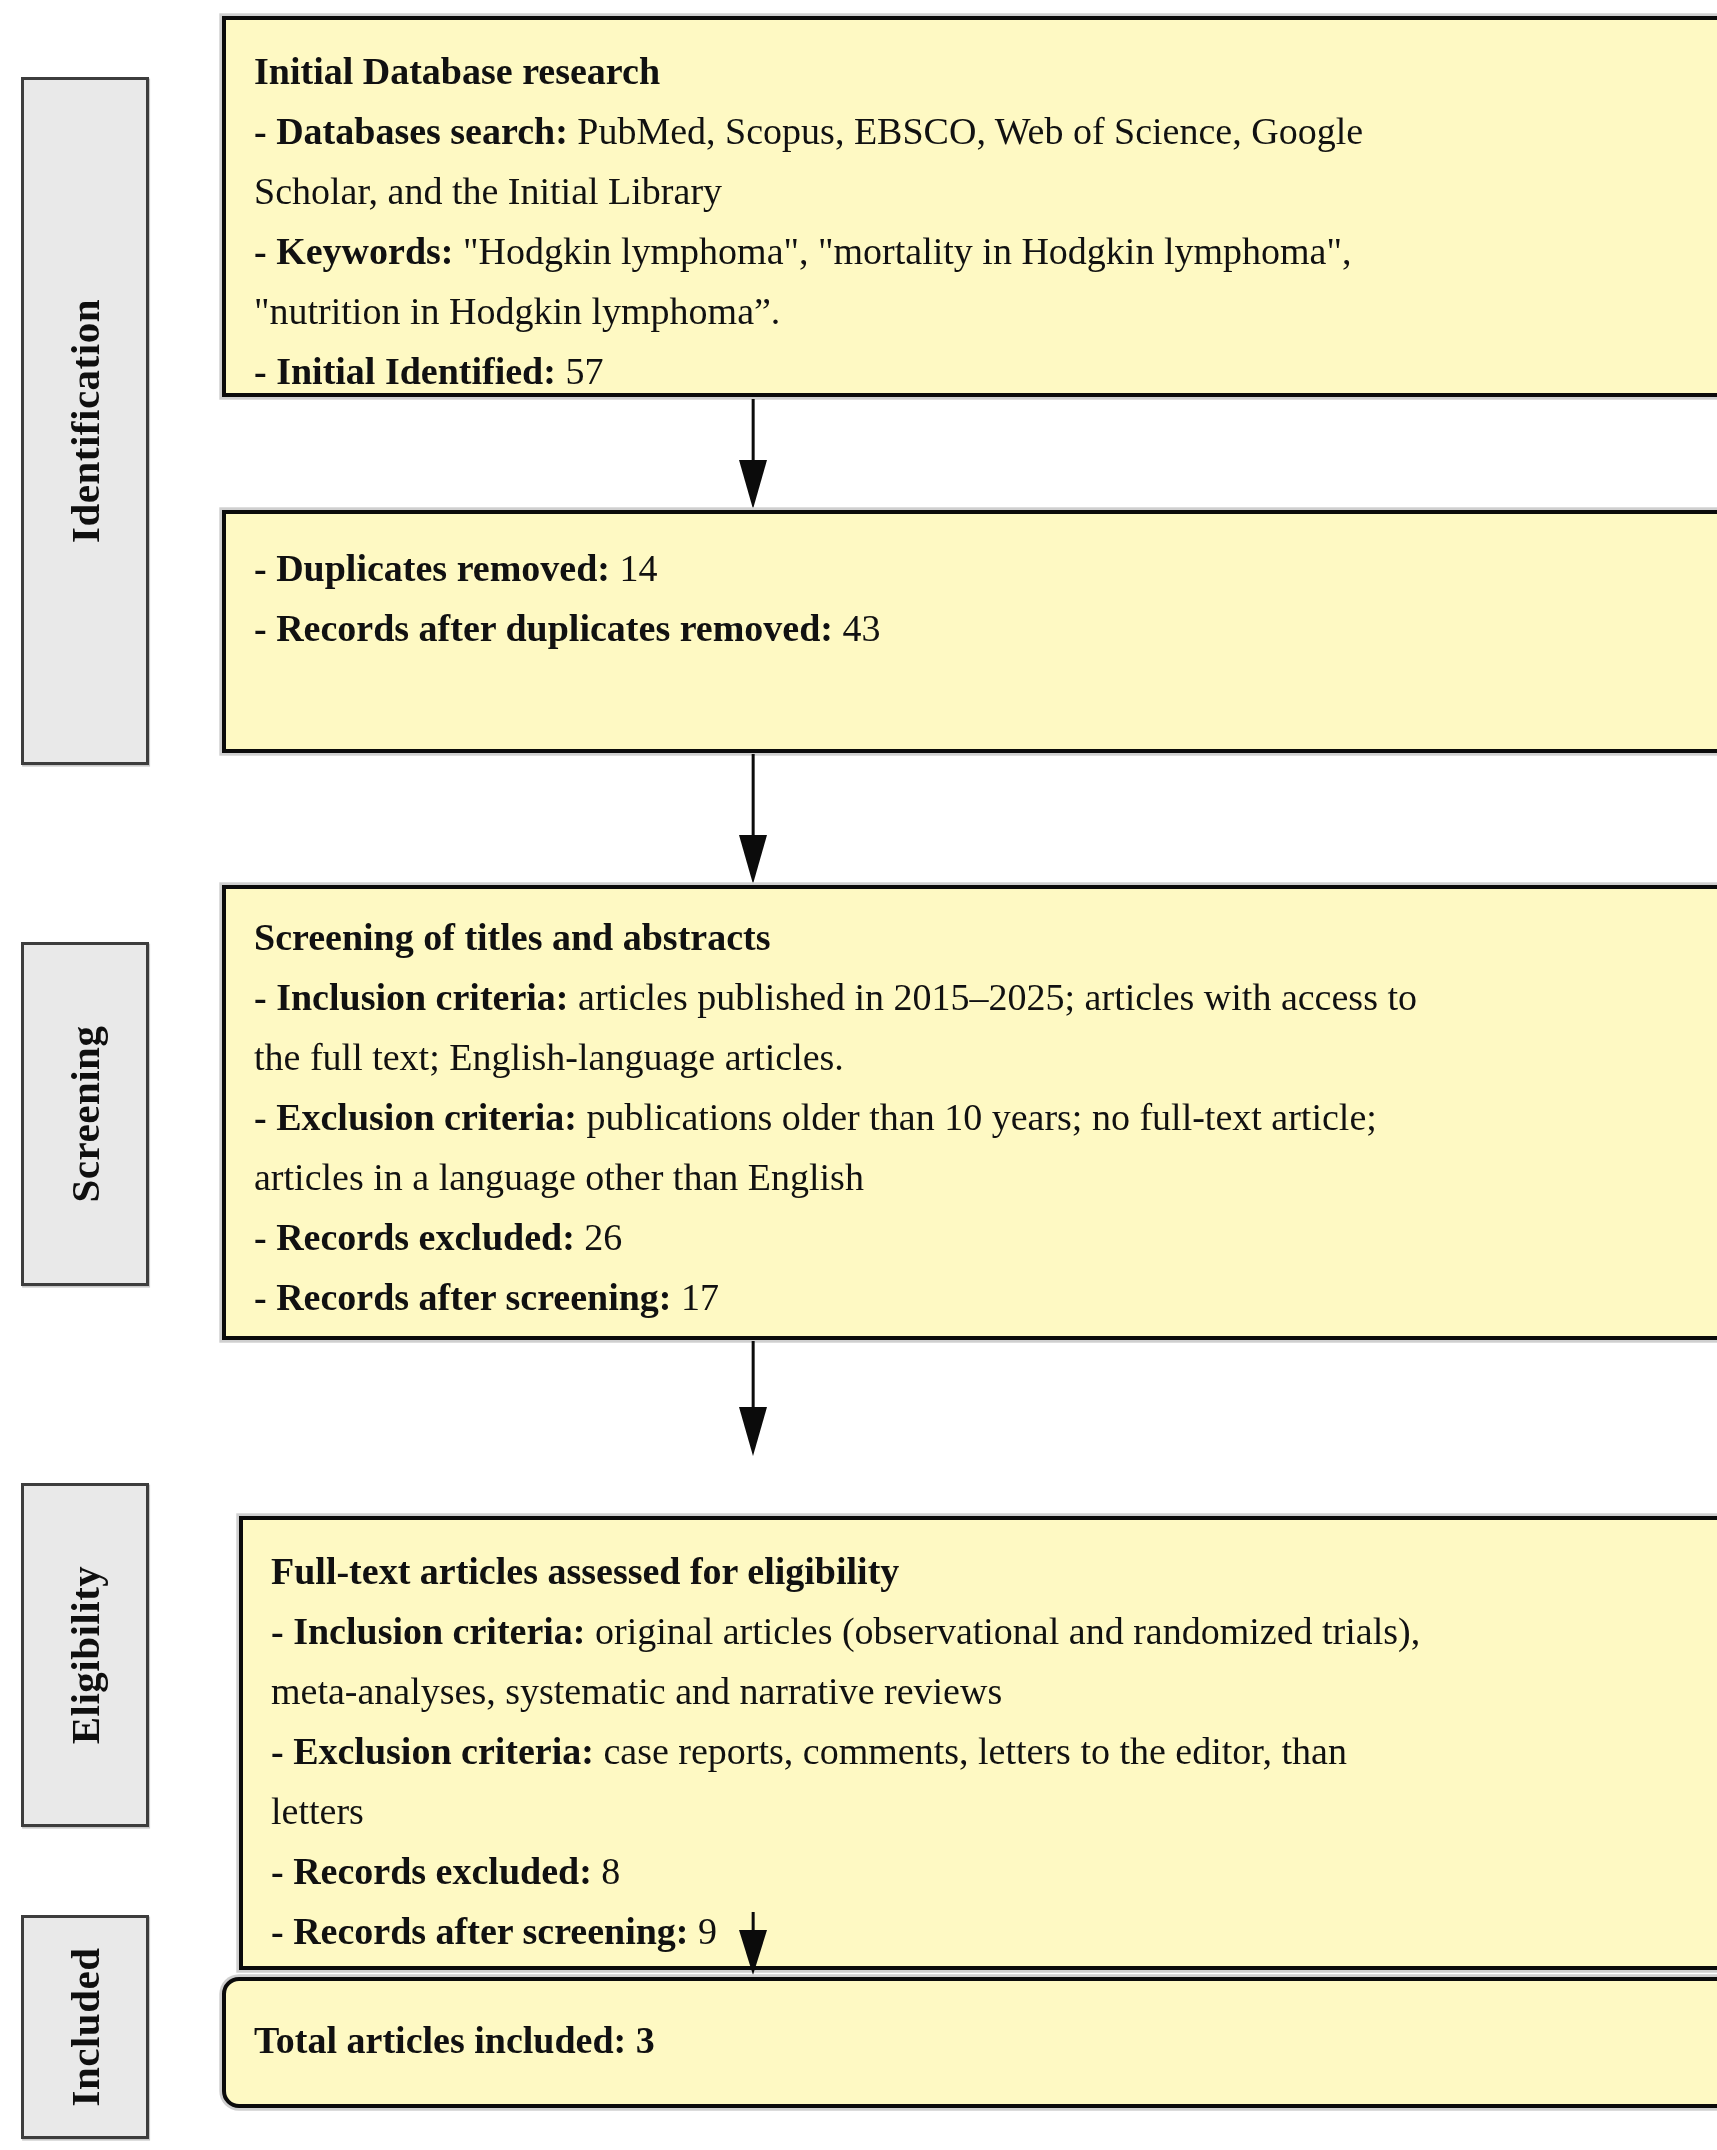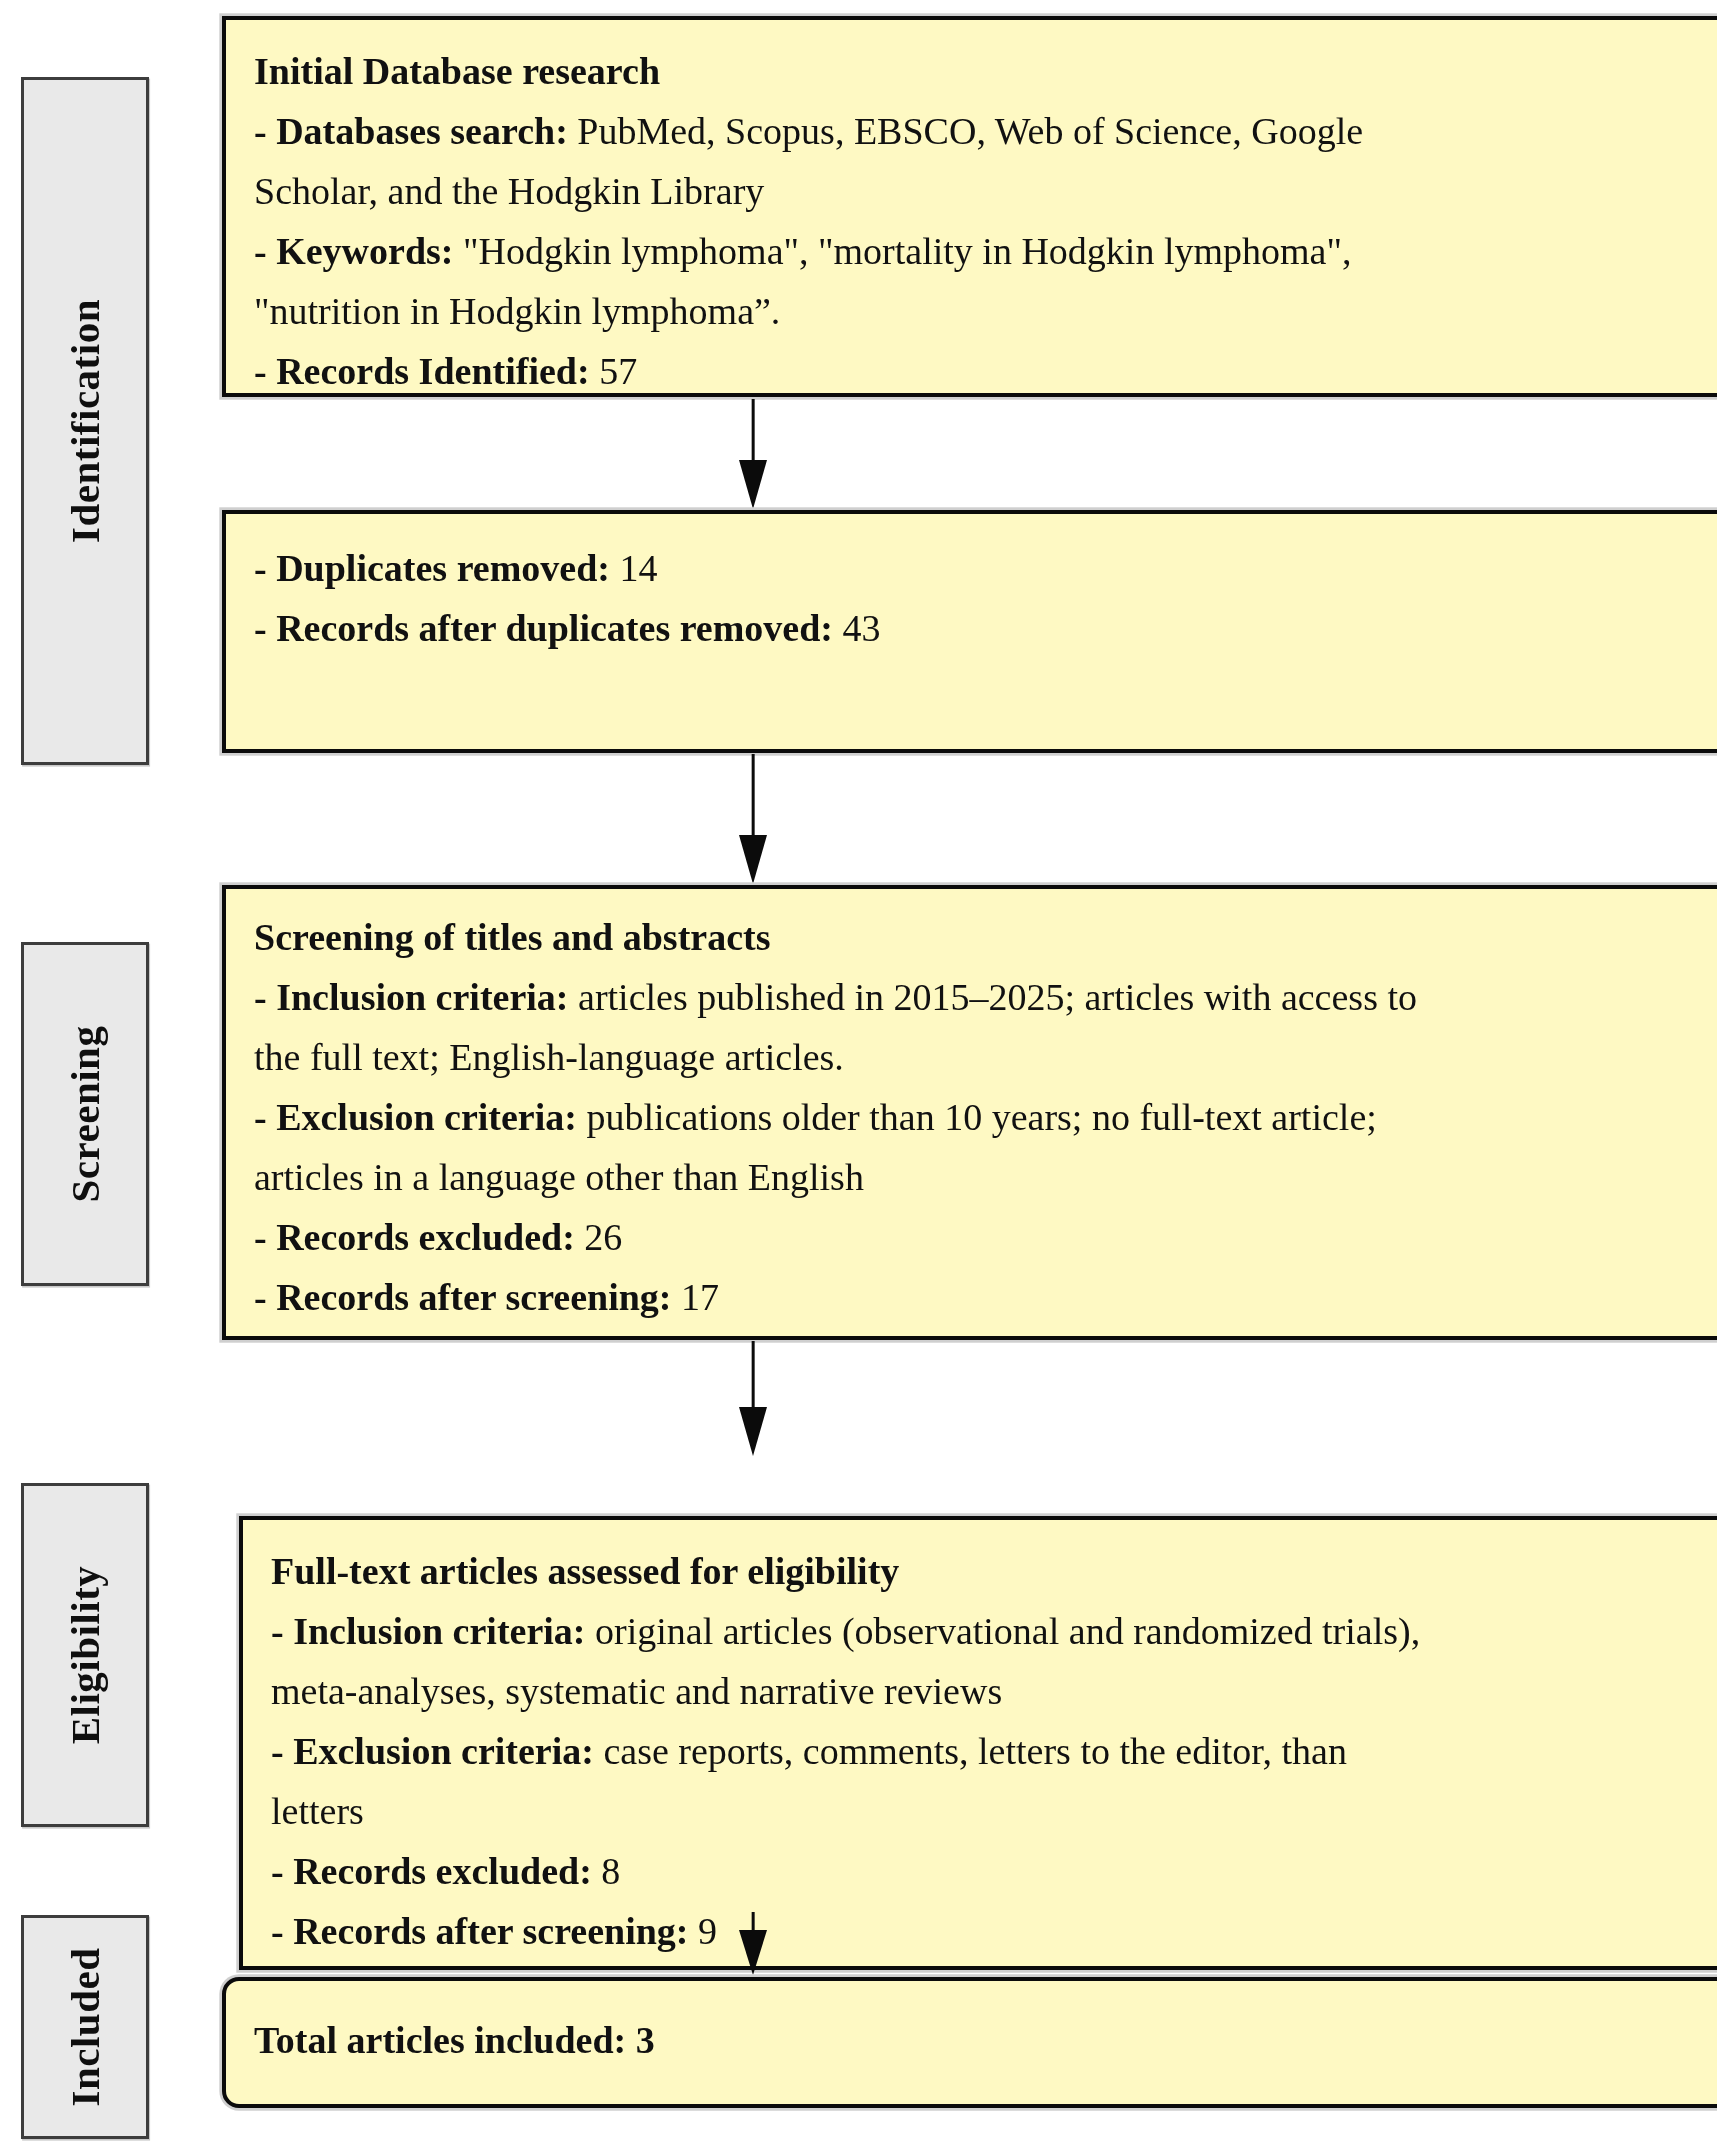--- a/index.html
+++ b/index.html
@@ -74,24 +74,24 @@
   <div class="stage" id="stage-eligibility">
     <span class="stage-label">Eligibility</span>
   </div>
   <div class="stage" id="stage-included">
     <span class="stage-label">Included</span>
   </div>
 
   <div class="fbox" id="fbox-1">
     <p class="line"><span class="b">Initial Database research</span><span></span></p>
     <p class="line"><span class="b">- Databases search:</span><span> PubMed, Scopus, EBSCO, Web of Science, Google</span></p>
-    <p class="line"><span class="b"></span><span>Scholar, and the Hodgkin Library</span></p>
+    <p class="line"><span class="b"></span><span>Scholar, and the Initial Library</span></p>
     <p class="line"><span class="b">- Keywords:</span><span> "Hodgkin lymphoma", "mortality in Hodgkin lymphoma",</span></p>
     <p class="line"><span class="b"></span><span>"nutrition in Hodgkin lymphoma”.</span></p>
-    <p class="line"><span class="b">- Records Identified:</span><span> 57</span></p>
+    <p class="line"><span class="b">- Initial Identified:</span><span> 57</span></p>
   </div>
 
   <div class="arrow" id="arrow-1">
     <div class="stem"></div>
     <div class="head"></div>
   </div>
 
   <div class="fbox" id="fbox-2">
     <p class="line"><span class="b">- Duplicates removed:</span><span> 14</span></p>
     <p class="line"><span class="b">- Records after duplicates removed:</span><span> 43</span></p>

